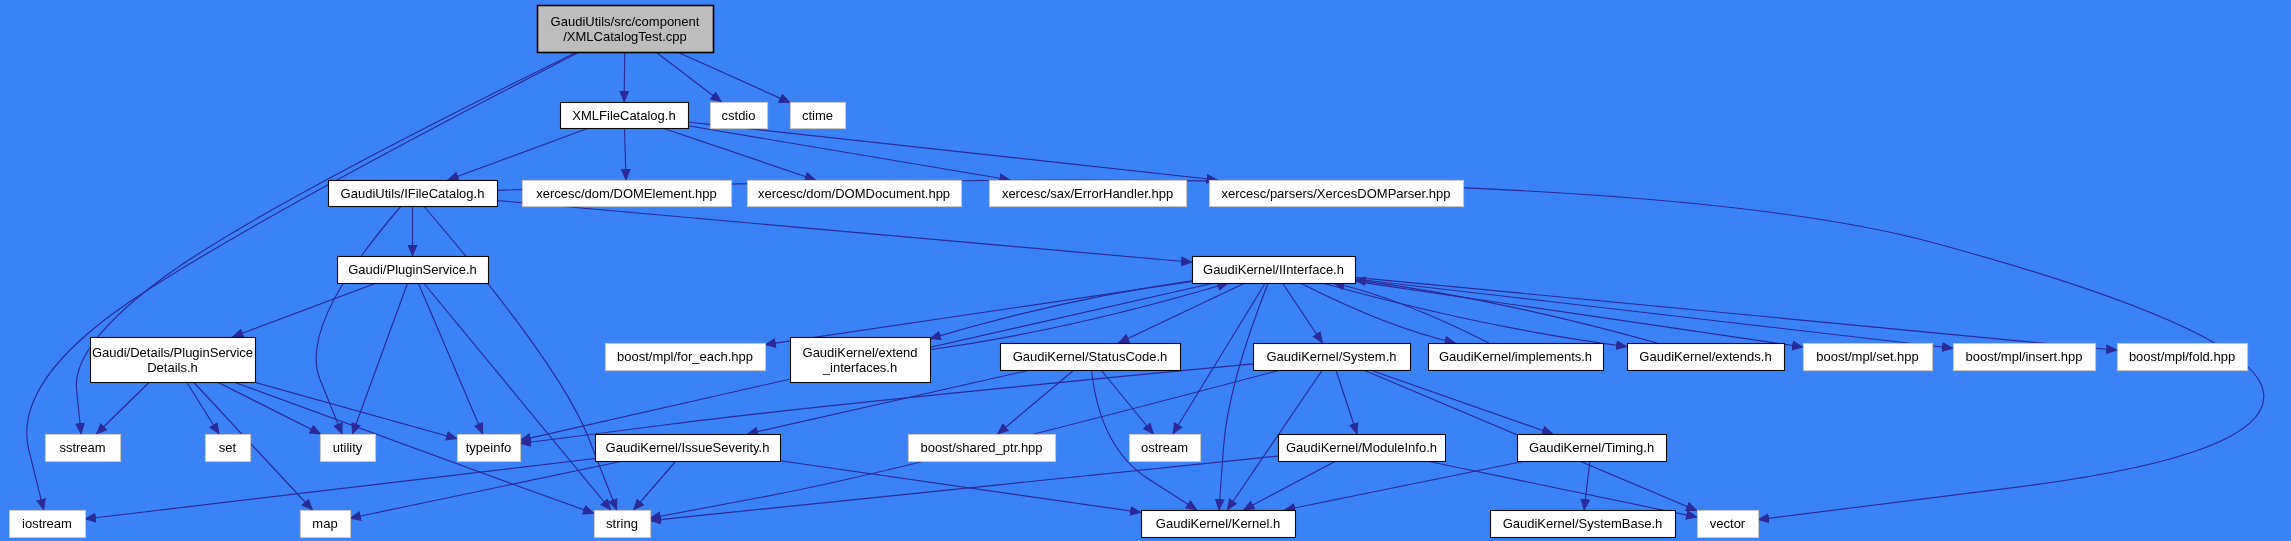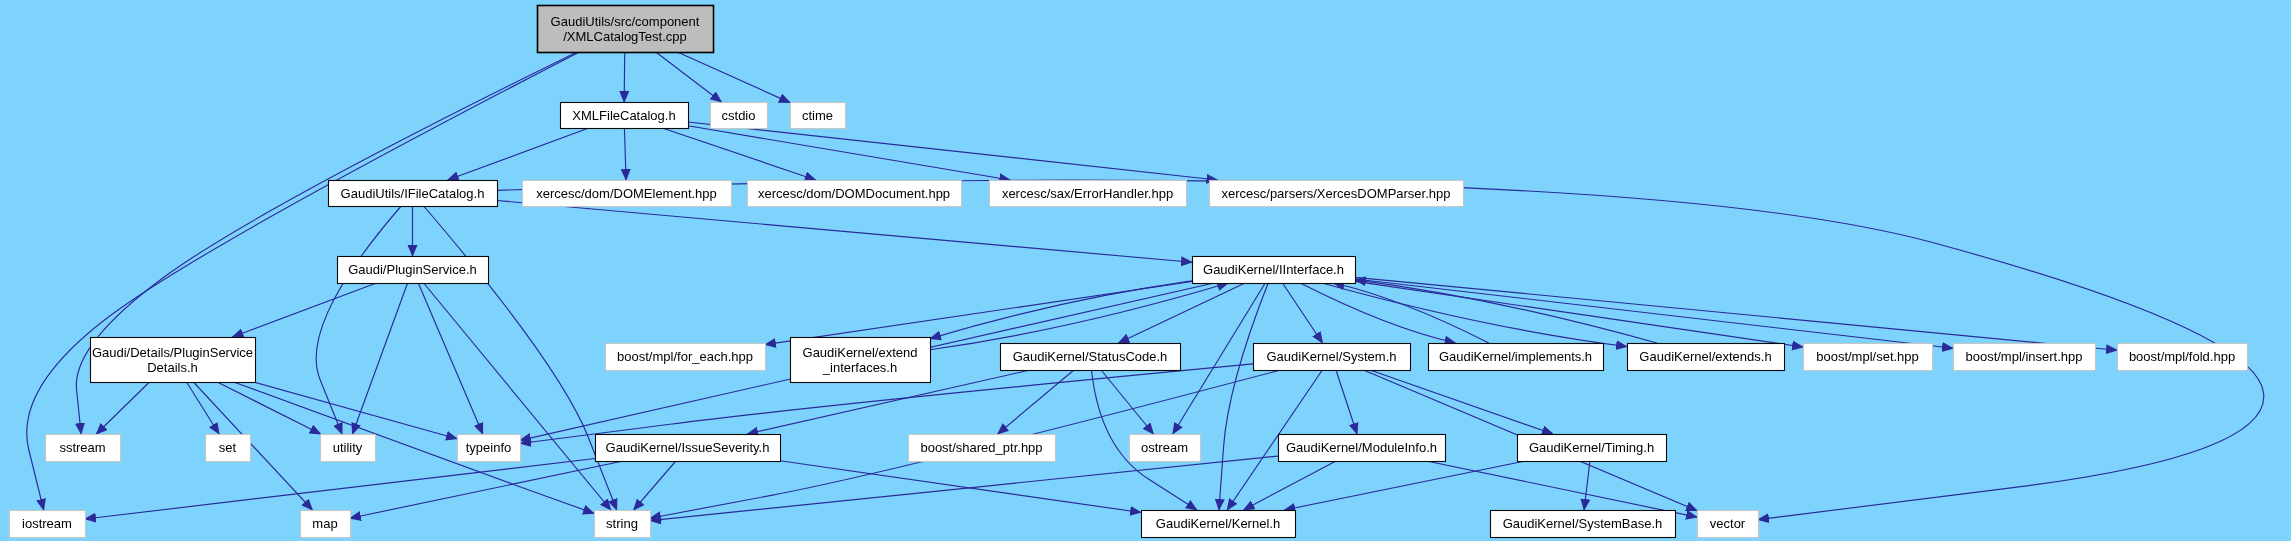--- a/index.html
+++ b/index.html
@@ -1,16 +1,16 @@
 <!DOCTYPE html>
 <html><head>
 <meta charset="utf-8">
 <style>
   html,body{margin:0;padding:0;background:#ffffff;}
-  #stage{position:relative;width:2291px;height:541px;background:#7dd3fc;overflow:hidden;}
+  #stage{position:relative;width:2291px;height:541px;background:#3b82f6;overflow:hidden;}
   svg{display:block;}
   svg text{font-family:"Liberation Sans","DejaVu Sans",sans-serif;font-size:13px;fill:#000000;}
   .edge{fill:none;stroke-width:1.15px;}
   .node rect{fill:#ffffff;}
   .node.root rect{fill:#bdbdbd;stroke:#000000;stroke-width:1.6px;}
   .node.internal rect{stroke:#0a0a0a;stroke-width:1.1px;}
   .node.external rect{stroke:#c6c6c6;stroke-width:1.1px;}
   .node.internal{cursor:pointer;}
 </style>
 </head>

